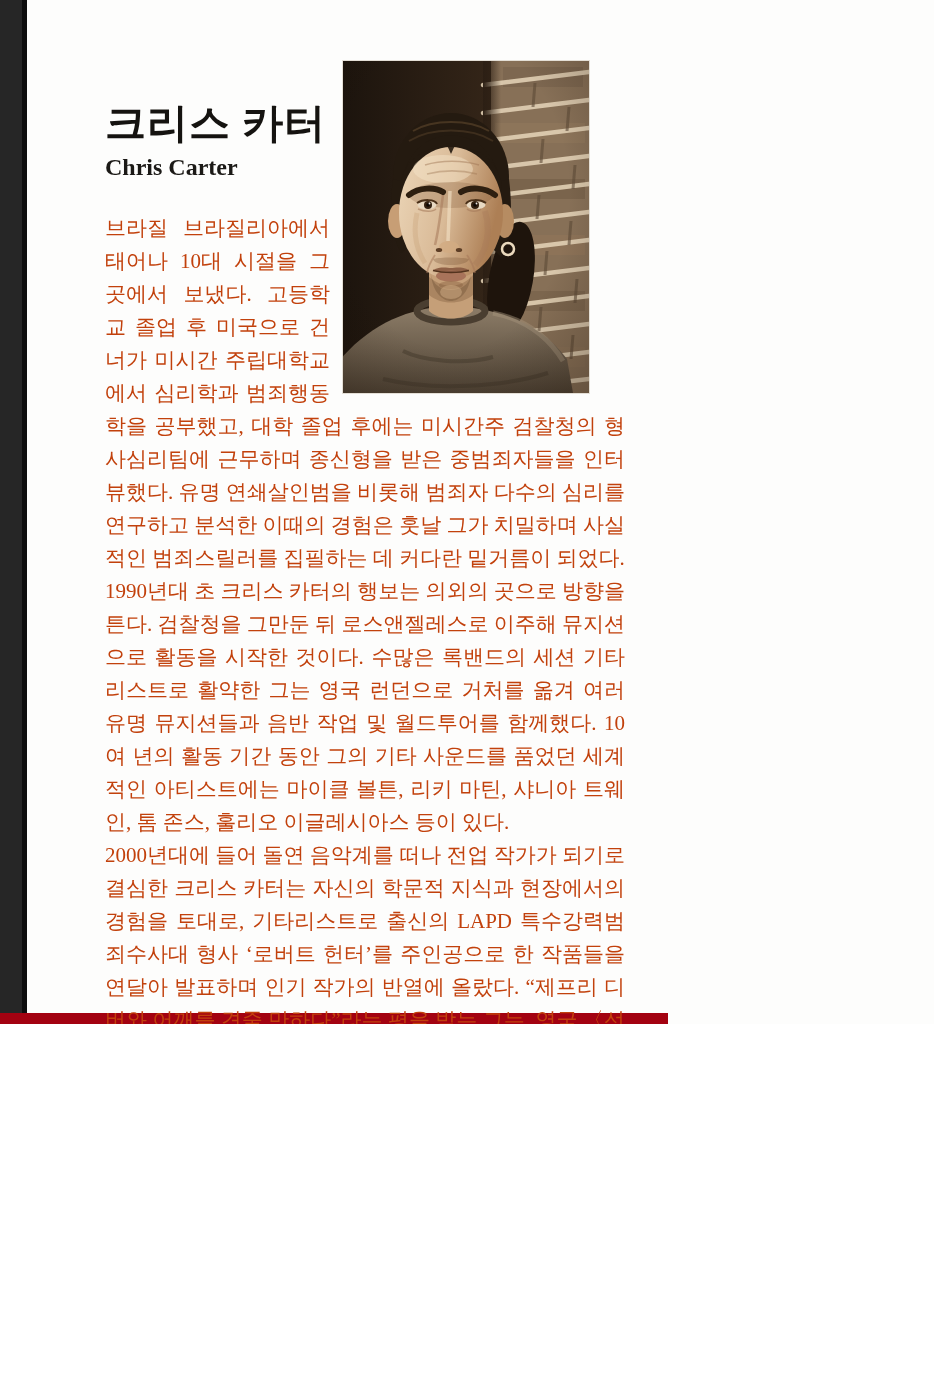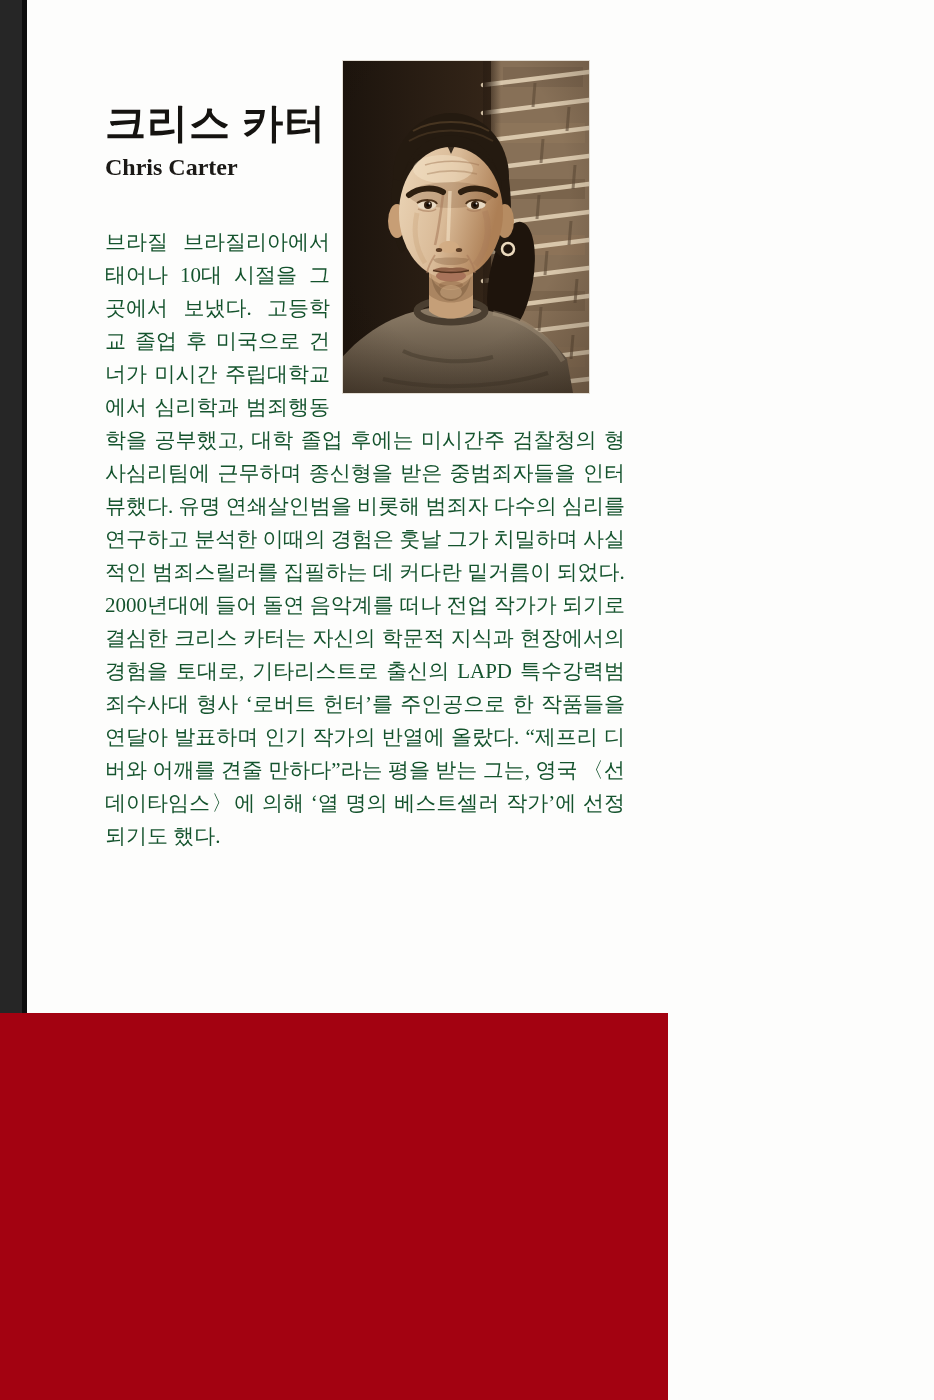--- a/index.html
+++ b/index.html
@@ -1,18 +1,18 @@
 <!DOCTYPE html>
 <html><head>
 <meta charset="utf-8">
 <style>
   html,body { margin:0; padding:0; background:#ffffff; }
   .page {
     position:relative;
-    width:934px; height:1400px;
+    width:934px; height:1024px;
     background:#fdfdfc;
     overflow:hidden;
     font-family:"Liberation Serif","DejaVu Serif",serif;
     text-decoration:underline;
   }
   .black-bar {
     position:absolute; left:0; top:0;
     width:27px; height:1013px;
     background:linear-gradient(to right,#262626 0 22px,#0d0d0d 22px 27px);
   }
@@ -32,26 +32,26 @@
     letter-spacing:1px;
     color:#151310;
   }
   .subtitle {
     margin:10px 0 0 0;
     font-size:24px; line-height:1.1;
     font-weight:bold;
     color:#1b1916;
   }
   .bio {
-    margin-top:46px;
+    margin-top:32px;
     font-size:21px;
     line-height:33px;
     text-align:justify;
     word-break:break-all;
-    color:#14532d;
+    color:#c2410c;
   }
   .bio p { margin:0; padding:0; }
   .photo-spacer {
     float:right;
     width:285px; height:198px;
     margin-left:10px;
   }
   .photo {
     position:absolute; left:342px; top:60px;
     width:246px; height:332px;
@@ -68,20 +68,21 @@
 
   <div class="black-bar"></div>
   <div class="red-block"></div>
 
   <div class="content">
     <h1 class="title">크리스 카터</h1>
     <h2 class="subtitle">Chris Carter</h2>
     <div class="bio">
       <div class="photo-spacer"></div>
       <p>브라질 브라질리아에서 태어나 10대 시절을 그곳에서 보냈다. 고등학교 졸업 후 미국으로 건너가 미시간 주립대학교에서 심리학과 범죄행동학을 공부했고, 대학 졸업 후에는 미시간주 검찰청의 형사심리팀에 근무하며 종신형을 받은 중범죄자들을 인터뷰했다. 유명 연쇄살인범을 비롯해 범죄자 다수의 심리를 연구하고 분석한 이때의 경험은 훗날 그가 치밀하며 사실적인 범죄스릴러를 집필하는 데 커다란 밑거름이 되었다.</p>
+      <p>1990년대 초 크리스 카터의 행보는 의외의 곳으로 방향을 튼다. 검찰청을 그만둔 뒤 로스앤젤레스로 이주해 뮤지션으로 활동을 시작한 것이다. 수많은 록밴드의 세션 기타리스트로 활약한 그는 영국 런던으로 거처를 옮겨 여러 유명 뮤지션들과 음반 작업 및 월드투어를 함께했다. 10여 년의 활동 기간 동안 그의 기타 사운드를 품었던 세계적인 아티스트에는 마이클 볼튼, 리키 마틴, 샤니아 트웨인, 톰 존스, 훌리오 이글레시아스 등이 있다.</p>
       <p>2000년대에 들어 돌연 음악계를 떠나 전업 작가가 되기로 결심한 크리스 카터는 자신의 학문적 지식과 현장에서의 경험을 토대로, 기타리스트로 출신의 LAPD 특수강력범죄수사대 형사 ‘로버트 헌터’를 주인공으로 한 작품들을 연달아 발표하며 인기 작가의 반열에 올랐다. “제프리 디버와 어깨를 견줄 만하다”라는 평을 받는 그는, 영국 〈선데이타임스〉에 의해 ‘열 명의 베스트셀러 작가’에 선정되기도 했다.</p>
     </div>
   </div>
 
   <figure class="photo" aria-label="크리스 카터 세피아 톤 인물 사진 — 벽돌 벽에 기대어 정면을 응시">
     <svg width="246" height="332" viewBox="0 0 246 332" xmlns="http://www.w3.org/2000/svg">
       <defs>
         <linearGradient id="bg" x1="0" y1="0" x2="1" y2="0">
           <stop offset="0" stop-color="#1c140d"></stop>
           <stop offset="0.7" stop-color="#38281a"></stop>

